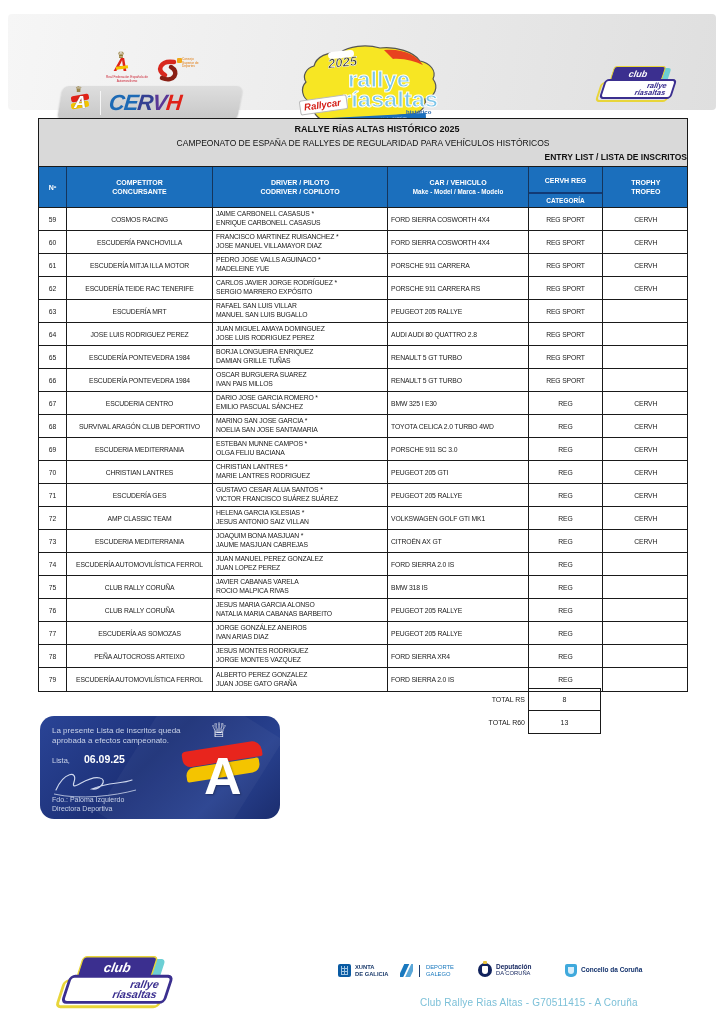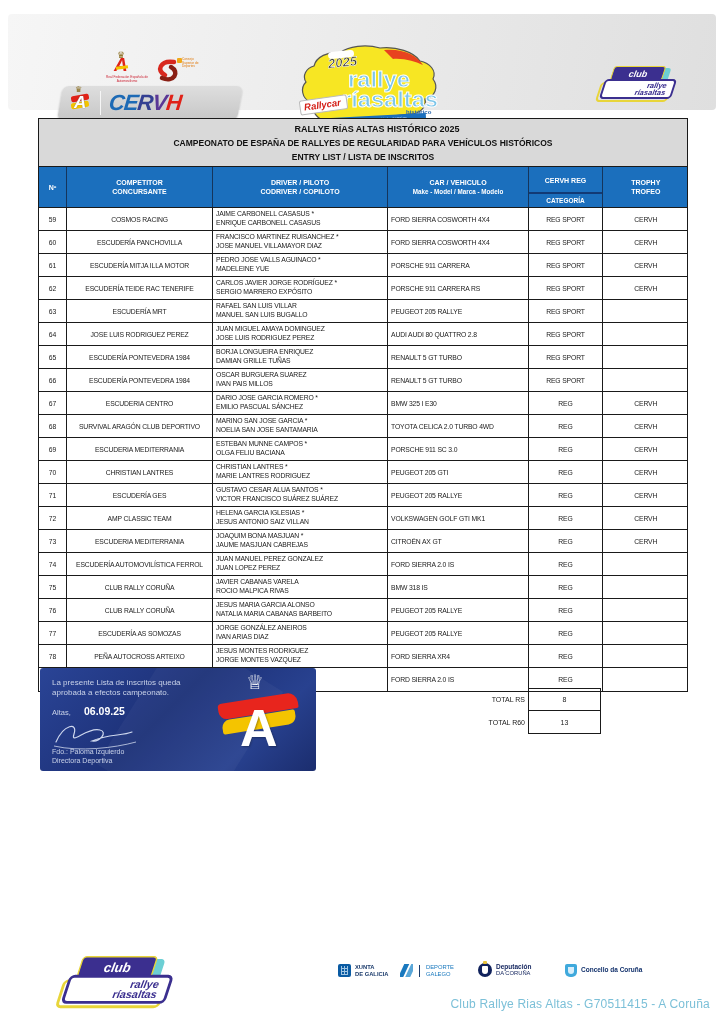--- a/index.html
+++ b/index.html
@@ -49,22 +49,22 @@
   .club-logo .bot-shadow { position:absolute; left:5px; top:16px; width:72px; height:20px; border:2px solid #e8d53a; border-radius:4px; transform:skewX(-18deg); }
   .club-logo .bot { position:absolute; left:9px; top:13px; width:72px; height:20px; background:#fff; border:2px solid #3b2f8f; border-radius:4px; transform:skewX(-18deg); display:flex; flex-direction:column; align-items:flex-end; justify-content:center; padding-right:6px; }
   .club-logo .bot span { color:#3b2f8f; font-weight:bold; font-style:italic; font-size:7.5px; line-height:7.5px; transform:skewX(8deg); }
   .club-header { position:absolute; left:585px; top:52px; }
   .club-footer { position:absolute; left:52px; top:956px; transform:scale(1.45); transform-origin:top left; }
 
   
   .doc-table { position:absolute; left:38px; top:118px; width:650px; border:1.5px solid #1a1a1a; }
   .title-block { background:#d9d9d9; text-align:center; padding:3px 0 2px 0; border-bottom:1.5px solid #1a1a1a; }
   .title-block .t1 { font-size:9px; font-weight:bold; color:#111; line-height:14px;padding-left:28px; }
-  .title-block .t2 { font-size:8.5px; font-weight:bold; color:#111; line-height:14px; }
-  .title-block .t3 { font-size:8.5px; font-weight:bold; color:#111; line-height:14px; }
+  .title-block .t2 { font-size:8.5px; font-weight:normal; color:#111; line-height:14px; }
+  .title-block .t3 { font-size:8.5px; font-weight:bold; color:#111; line-height:14px;text-align:right; }
   .thead { display:grid; grid-template-columns:28px 146px 175px 141px 74px 85.5px; background:#1b6fbd; color:#fff; border-bottom:1px solid #1a1a1a; }
   .thead .th { border-right:1px solid #15355c; display:flex; flex-direction:column; align-items:center; justify-content:center; text-align:center; font-weight:bold; font-size:7px; line-height:9px; height:40px; padding:1px; }
   .thead .th:last-child { border-right:none; }
   .thead .th .sub { font-size:6.3px; font-weight:bold; }
   .th-cervh { padding:0 !important; }
   .th-cervh .part-top { height:26px; display:flex; align-items:center; justify-content:center; width:100%; border-bottom:2px solid #123a75; }
   .th-cervh .part-bot { height:12px; display:flex; align-items:center; justify-content:center; width:100%; }
   .tbody .tr { display:grid; grid-template-columns:28px 146px 175px 141px 74px 85.5px; border-bottom:1px solid #1a1a1a; height:23px; }
   .tbody .tr:last-child { border-bottom:none; }
   .tbody .td { border-right:1px solid #1a1a1a; font-size:6.8px; letter-spacing:-0.15px; color:#1a1a1a; display:flex; align-items:center; justify-content:center; text-align:center; overflow:hidden; white-space:nowrap; }
@@ -74,23 +74,23 @@
 
   
   .totals { position:absolute; left:38px; top:688px; width:650px; }
   .totals .trow { display:flex; align-items:stretch; }
   .totals .tlabel { width:490px; text-align:right; font-size:7px; color:#1a1a1a; padding-right:3px; display:flex; align-items:center; justify-content:flex-end; }
   .totals .tbox { width:73px; border:1.5px solid #1a1a1a; height:23px; display:flex; align-items:center; justify-content:center; font-size:7px; color:#1a1a1a; }
   .totals .trow.second .tbox { border-top:none; }
 
   
   .approval {
-    position:absolute; left:40px; top:668px; width:276px; height:103px;
+    position:absolute; left:40px; top:716px; width:240px; height:103px;
     background:linear-gradient(135deg,#2a4496 0%,#1d3178 45%,#28418f 75%,#1b2d6e 100%);
-    border-radius:3px; overflow:hidden;
+    border-radius:14px; overflow:hidden;
   }
   .approval .facet { position:absolute; left:90px; top:-20px; width:120px; height:160px; background:rgba(255,255,255,0.04); transform:rotate(32deg); }
   .approval .txt { position:absolute; left:12px; top:10px; font-size:8px; color:#c9d2e8; line-height:10px; }
   .approval .madrid { position:absolute; left:12px; top:40px; font-size:7.5px; color:#c9d2e8; }
   .approval .date { position:absolute; left:44px; top:37px; font-size:10.5px; font-weight:bold; color:#ffffff; }
   .approval .fdo { position:absolute; left:12px; top:80px; font-size:7px; color:#c9d2e8; line-height:8.5px; }
   .approval .sig { position:absolute; left:8px; top:50px; }
   .approval .biglogo { position:absolute; right:10px; top:4px; width:92px; height:96px; }
   .approval .biglogo .crown { position:absolute; left:32px; top:-2px; font-size:20px; color:#fff; }
   .approval .biglogo .band-r { position:absolute; left:4px; top:26px; width:80px; height:16px; background:#e8251d; border-radius:4px 10px 2px 8px; transform:rotate(-9deg); }
@@ -105,21 +105,21 @@
      background:repeating-linear-gradient(0deg,#9fc4e2 0 1px,transparent 1px 3px), repeating-linear-gradient(90deg,#9fc4e2 0 1px,transparent 1px 3px); }
   .dg-icon { width:13px; height:13px; position:relative; overflow:hidden; }
   .dg-icon i { position:absolute; width:5px; height:14px; background:#1878be; transform:skewX(-25deg); }
   .dg-icon i:nth-child(1){left:1px;} .dg-icon i:nth-child(2){left:8px; background:#5aa7d8;}
   .dg-sep { width:1px; height:12px; background:#1a3a6b; margin:0 2px; }
   .dep-icon { width:14px; height:14px; background:#10225c; border-radius:50%; position:relative; }
   .dep-icon::after { content:""; position:absolute; left:4px; top:3px; width:6px; height:8px; background:#fff; border-radius:1px 1px 3px 3px; }
   .dep-icon::before { content:""; position:absolute; left:5px; top:-2px; width:4px; height:3px; background:#e8c33a; border-radius:1px; }
   .con-icon { width:12px; height:13px; background:#3fa9dc; border-radius:2px 2px 5px 5px; position:relative; }
   .con-icon::after { content:""; position:absolute; left:3px; top:3px; width:6px; height:7px; background:#d8eefb; border-radius:0 0 3px 3px; }
-  .legal { position:absolute; left:420px; top:997px; width:290px; text-align:right; font-size:12px; color:#7cc0d8; letter-spacing:0.2px; }
+  .legal { position:absolute; left:420px; top:997px; width:290px; text-align:left; font-size:10px; color:#7cc0d8; letter-spacing:0.2px; }
 </style>
 </head>
 <body>
 
 <div class="page">
 
   <div class="banner">
 
     <div class="rfeda-mini">
       <span class="crown">♛</span>
@@ -463,21 +463,21 @@
       <div class="tbox">13</div>
     </div>
   </div>
 
   <div class="approval">
     <div class="facet"></div>
     <div class="txt">
       <div>La presente Lista de inscritos queda</div>
       <div>aprobada a efectos campeonato.</div>
     </div>
-    <div class="madrid">Altas,</div>
+    <div class="madrid">Lista,</div>
     <div class="date">06.09.25</div>
     <svg class="sig" width="110" height="34" viewBox="0 0 110 34">
       <path d="M8,24 C16,6 30,4 26,16 C22,28 40,8 52,12 C60,14 52,24 44,23 C60,16 74,18 84,14" stroke="#cfd8ee" stroke-width="1.2" fill="none" stroke-linecap="round"></path>
       <path d="M6,28 C32,34 66,30 88,24" stroke="#cfd8ee" stroke-width="0.8" fill="none"></path>
     </svg>
     <div class="fdo">
       <div>Fdo.: Paloma Izquierdo</div>
       <div>Directora Deportiva</div>
     </div>
     <div class="biglogo">

